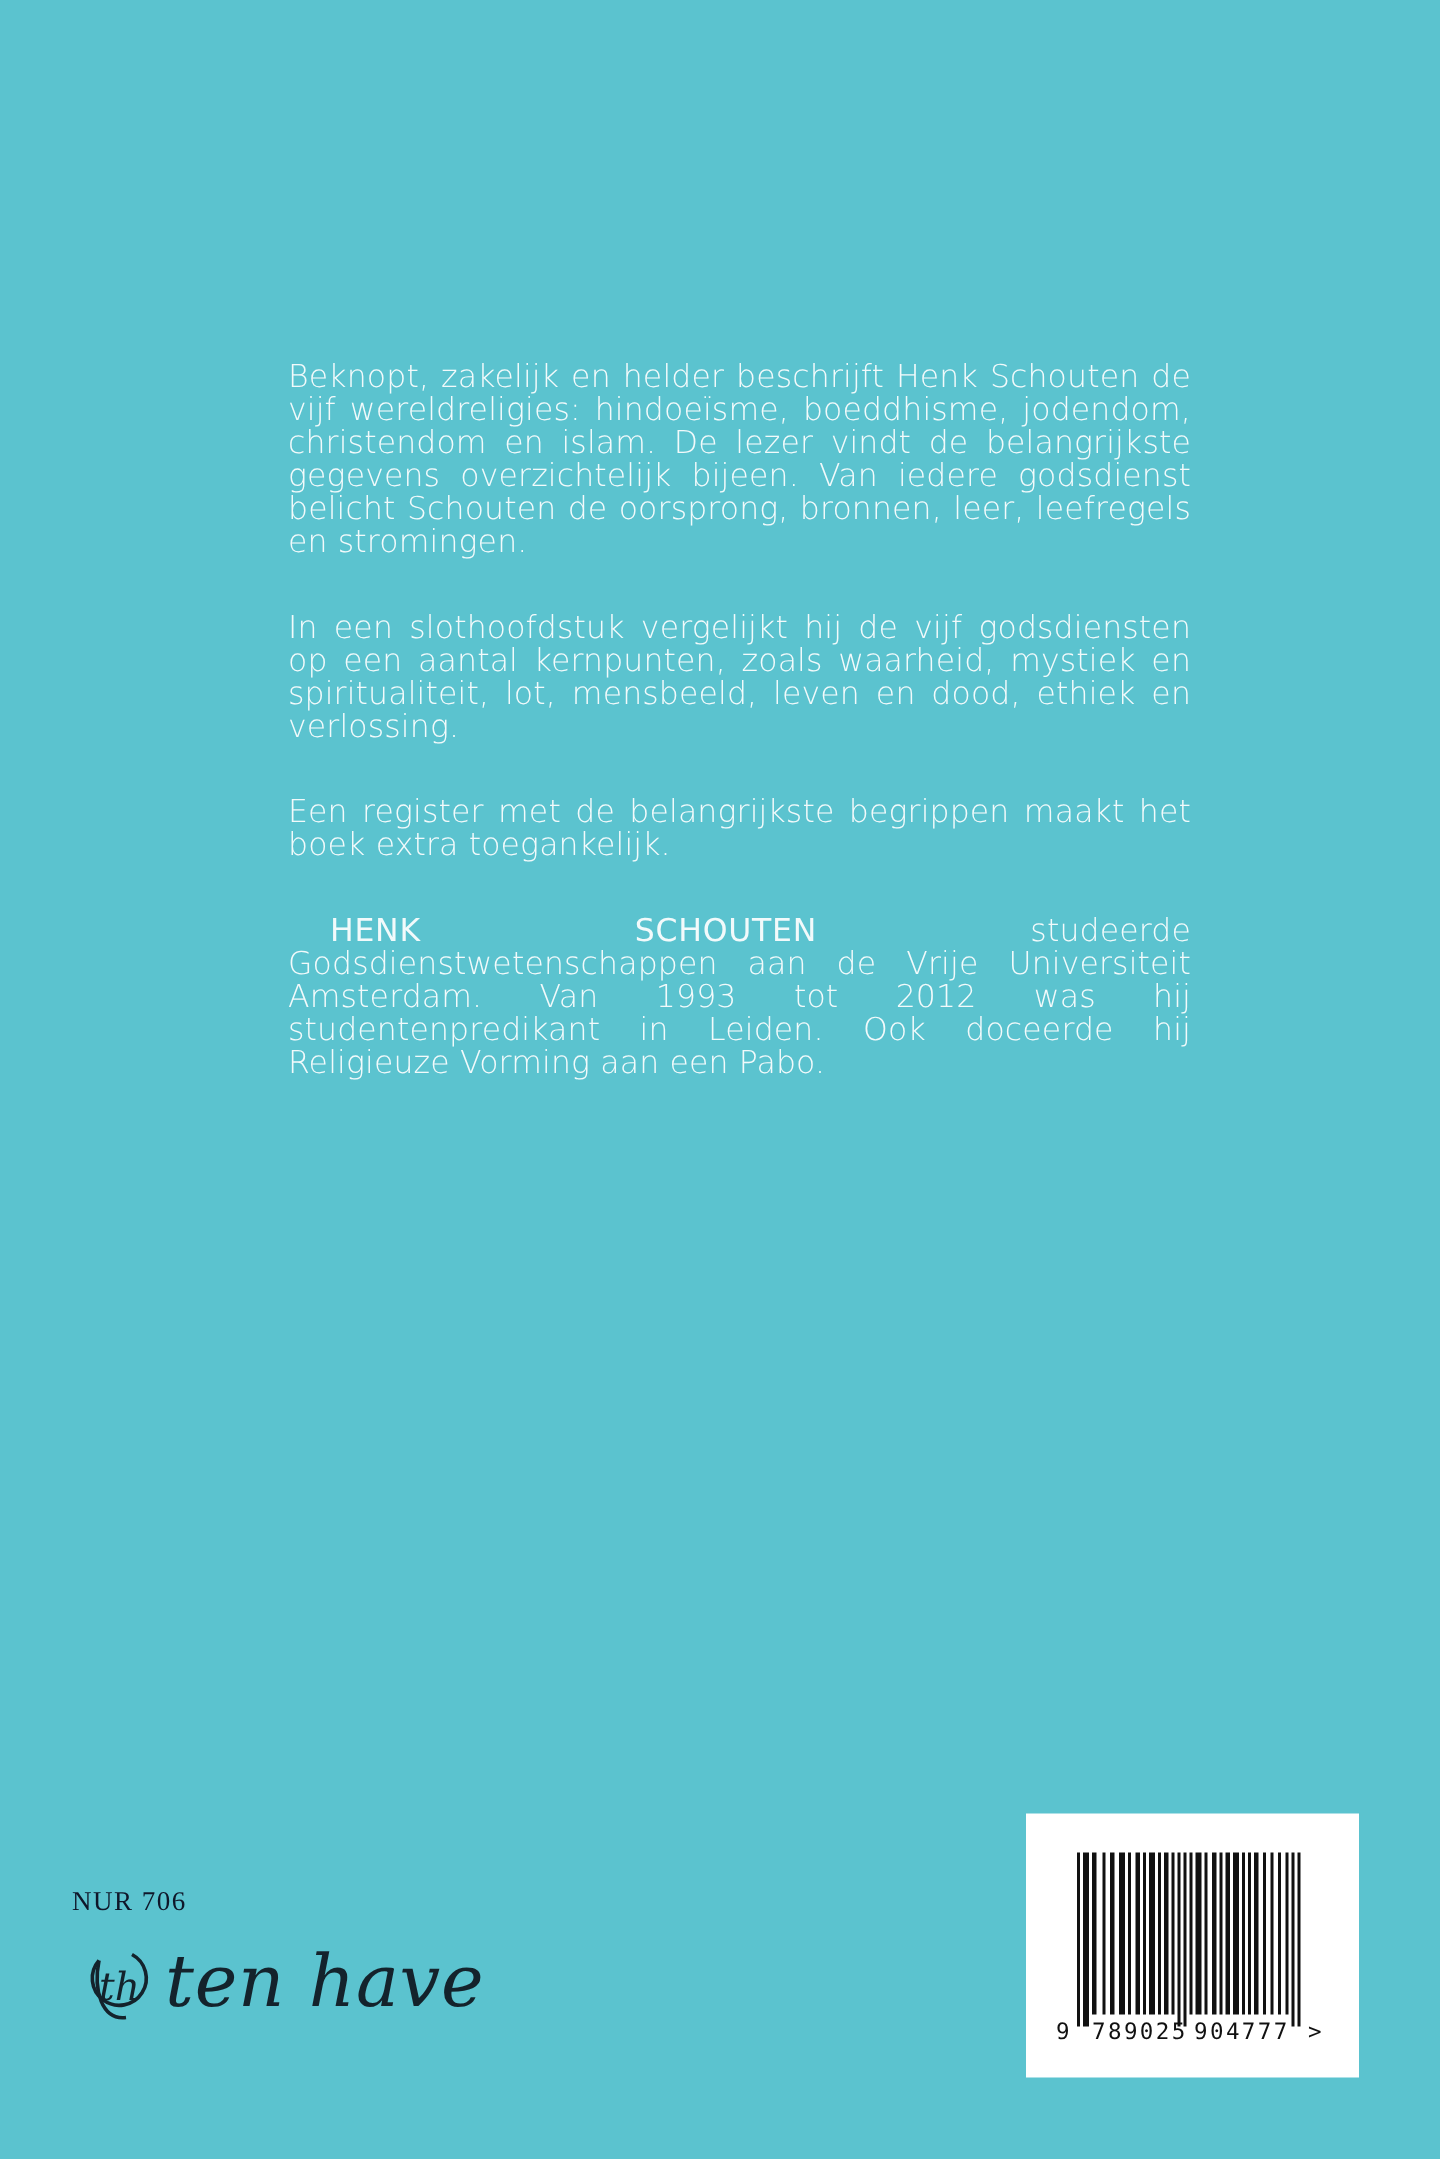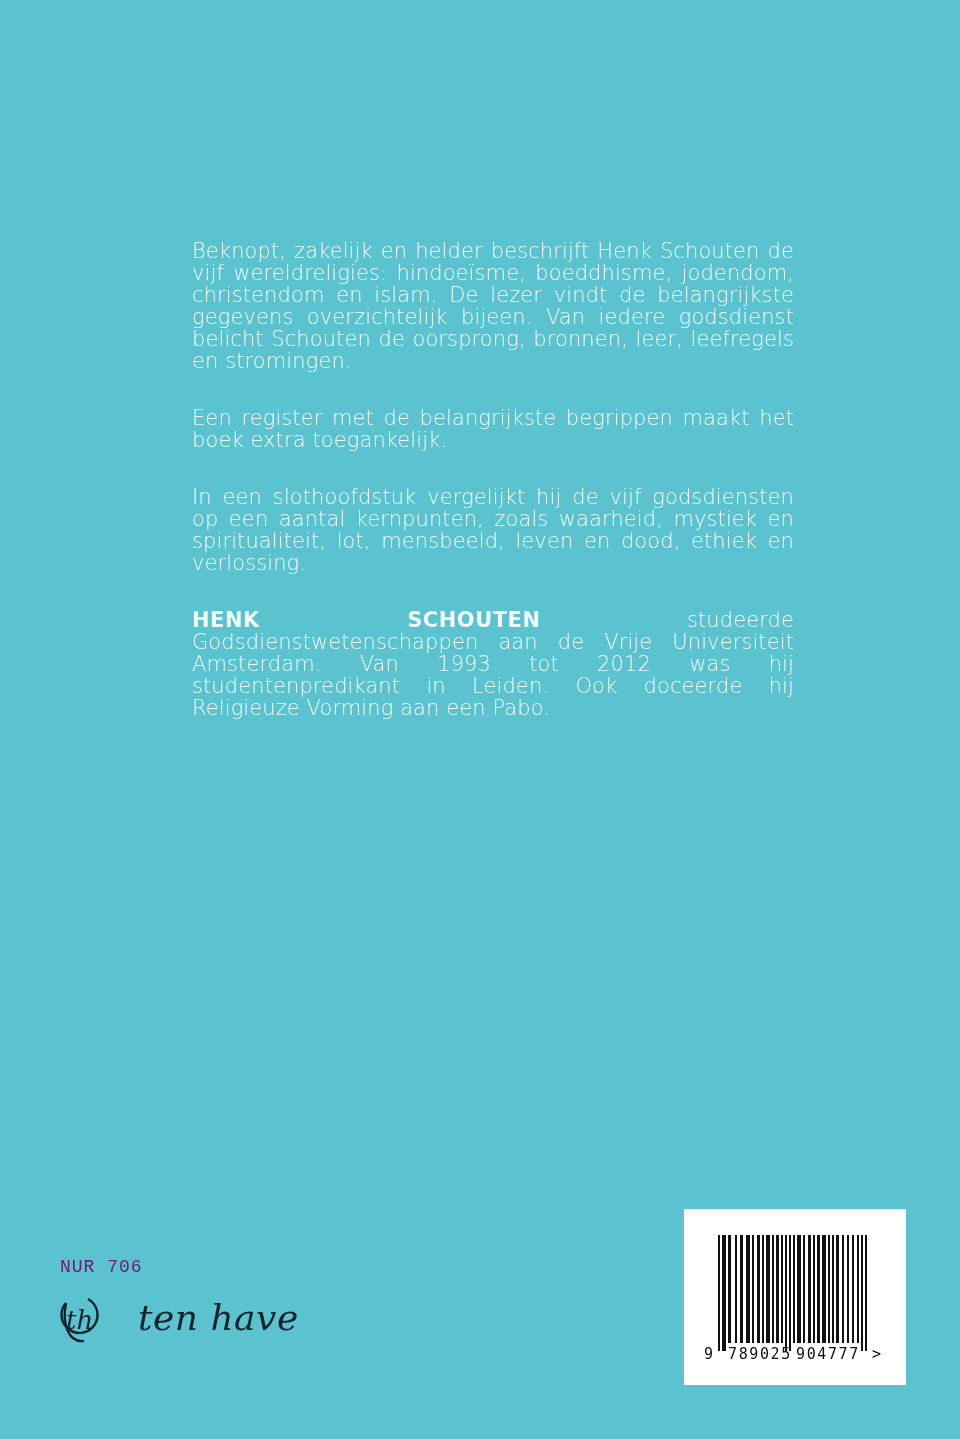--- a/index.html
+++ b/index.html
@@ -12,56 +12,55 @@
     .blurb {
       position: absolute; left: 192px; top: 240px; width: 602px;
       color: #f2fafb;
       font-family: "DejaVu Sans", sans-serif;
       font-size: 21px; line-height: 22px;
       letter-spacing: 0.1px;
       text-align: justify;
       font-weight: 300;
     }
     .blurb p { margin: 0 0 35px 0; }
-    .author-name { font-weight: bold; letter-spacing: 0.5px; }
+    .author-name { font-weight: normal; letter-spacing: 0.5px; margin-left: 28px; }
     .nur {
-      position: absolute; left: 60px; top: 1257px;
-      color: #701a75;
-      font-family: Liberation Mono, monospace;
+      position: absolute; left: 48px; top: 1257px;
+      color: #0f172a;
+      font-family: Liberation Serif, serif;
       font-size: 18px; letter-spacing: 1px;
     }
     .logo {
       position: absolute; left: 58px; top: 1293px;
       display: flex; align-items: center;
       color: #14232c;
-      gap: 28px;
     }
     .logo-mark {
       width: 40px; height: 48px; position: relative;
     }
     .logo-text {
       font-family: "DejaVu Serif", serif;
       font-style: italic;
-      font-size: 36px; margin-left: 12px;
+      font-size: 48px; margin-left: 12px;
       letter-spacing: 0.5px;
     }
     .barcode-box {
       position: absolute; left: 684px; top: 1209px;
       width: 222px; height: 176px;
       background: #ffffff;
     }
     .barcode-box svg { display: block; }
   </style>
 </head>
 <body>
 
 <div class="blurb">
   <p>Beknopt, zakelijk en helder beschrijft Henk Schouten de vijf wereldreligies: hindoeïsme, boeddhisme, jodendom, christendom en islam. De lezer vindt de belangrijkste gegevens overzichtelijk bijeen. Van iedere godsdienst belicht Schouten de oorsprong, bronnen, leer, leefregels en stromingen.</p>
+  <p>In een slothoofdstuk vergelijkt hij de vijf godsdiensten op een aantal kernpunten, zoals waarheid, mystiek en spiritualiteit, lot, mensbeeld, leven en dood, ethiek en verlossing.</p>
   <p>Een register met de belangrijkste begrippen maakt het boek extra toegankelijk.</p>
-  <p>In een slothoofdstuk vergelijkt hij de vijf godsdiensten op een aantal kernpunten, zoals waarheid, mystiek en spiritualiteit, lot, mensbeeld, leven en dood, ethiek en verlossing.</p>
   <p><span class="author-name">HENK SCHOUTEN</span><span> studeerde Godsdienstwetenschappen aan de Vrije Universiteit Amsterdam. Van 1993 tot 2012 was hij studentenpredikant in Leiden. Ook doceerde hij Religieuze Vorming aan een Pabo.</span></p>
 </div>
 
 <div class="nur">NUR 706</div>
 
 <div class="logo">
   <div class="logo-mark">
     <svg width="44" height="52" viewBox="0 0 44 52">
       <path d="M30 6 A18 18 0 1 1 8 10" fill="none" stroke="#14232c" stroke-width="2.4"></path>
       <path d="M8 10 C4 30, 10 50, 26 48" fill="none" stroke="#14232c" stroke-width="2.4"></path>

